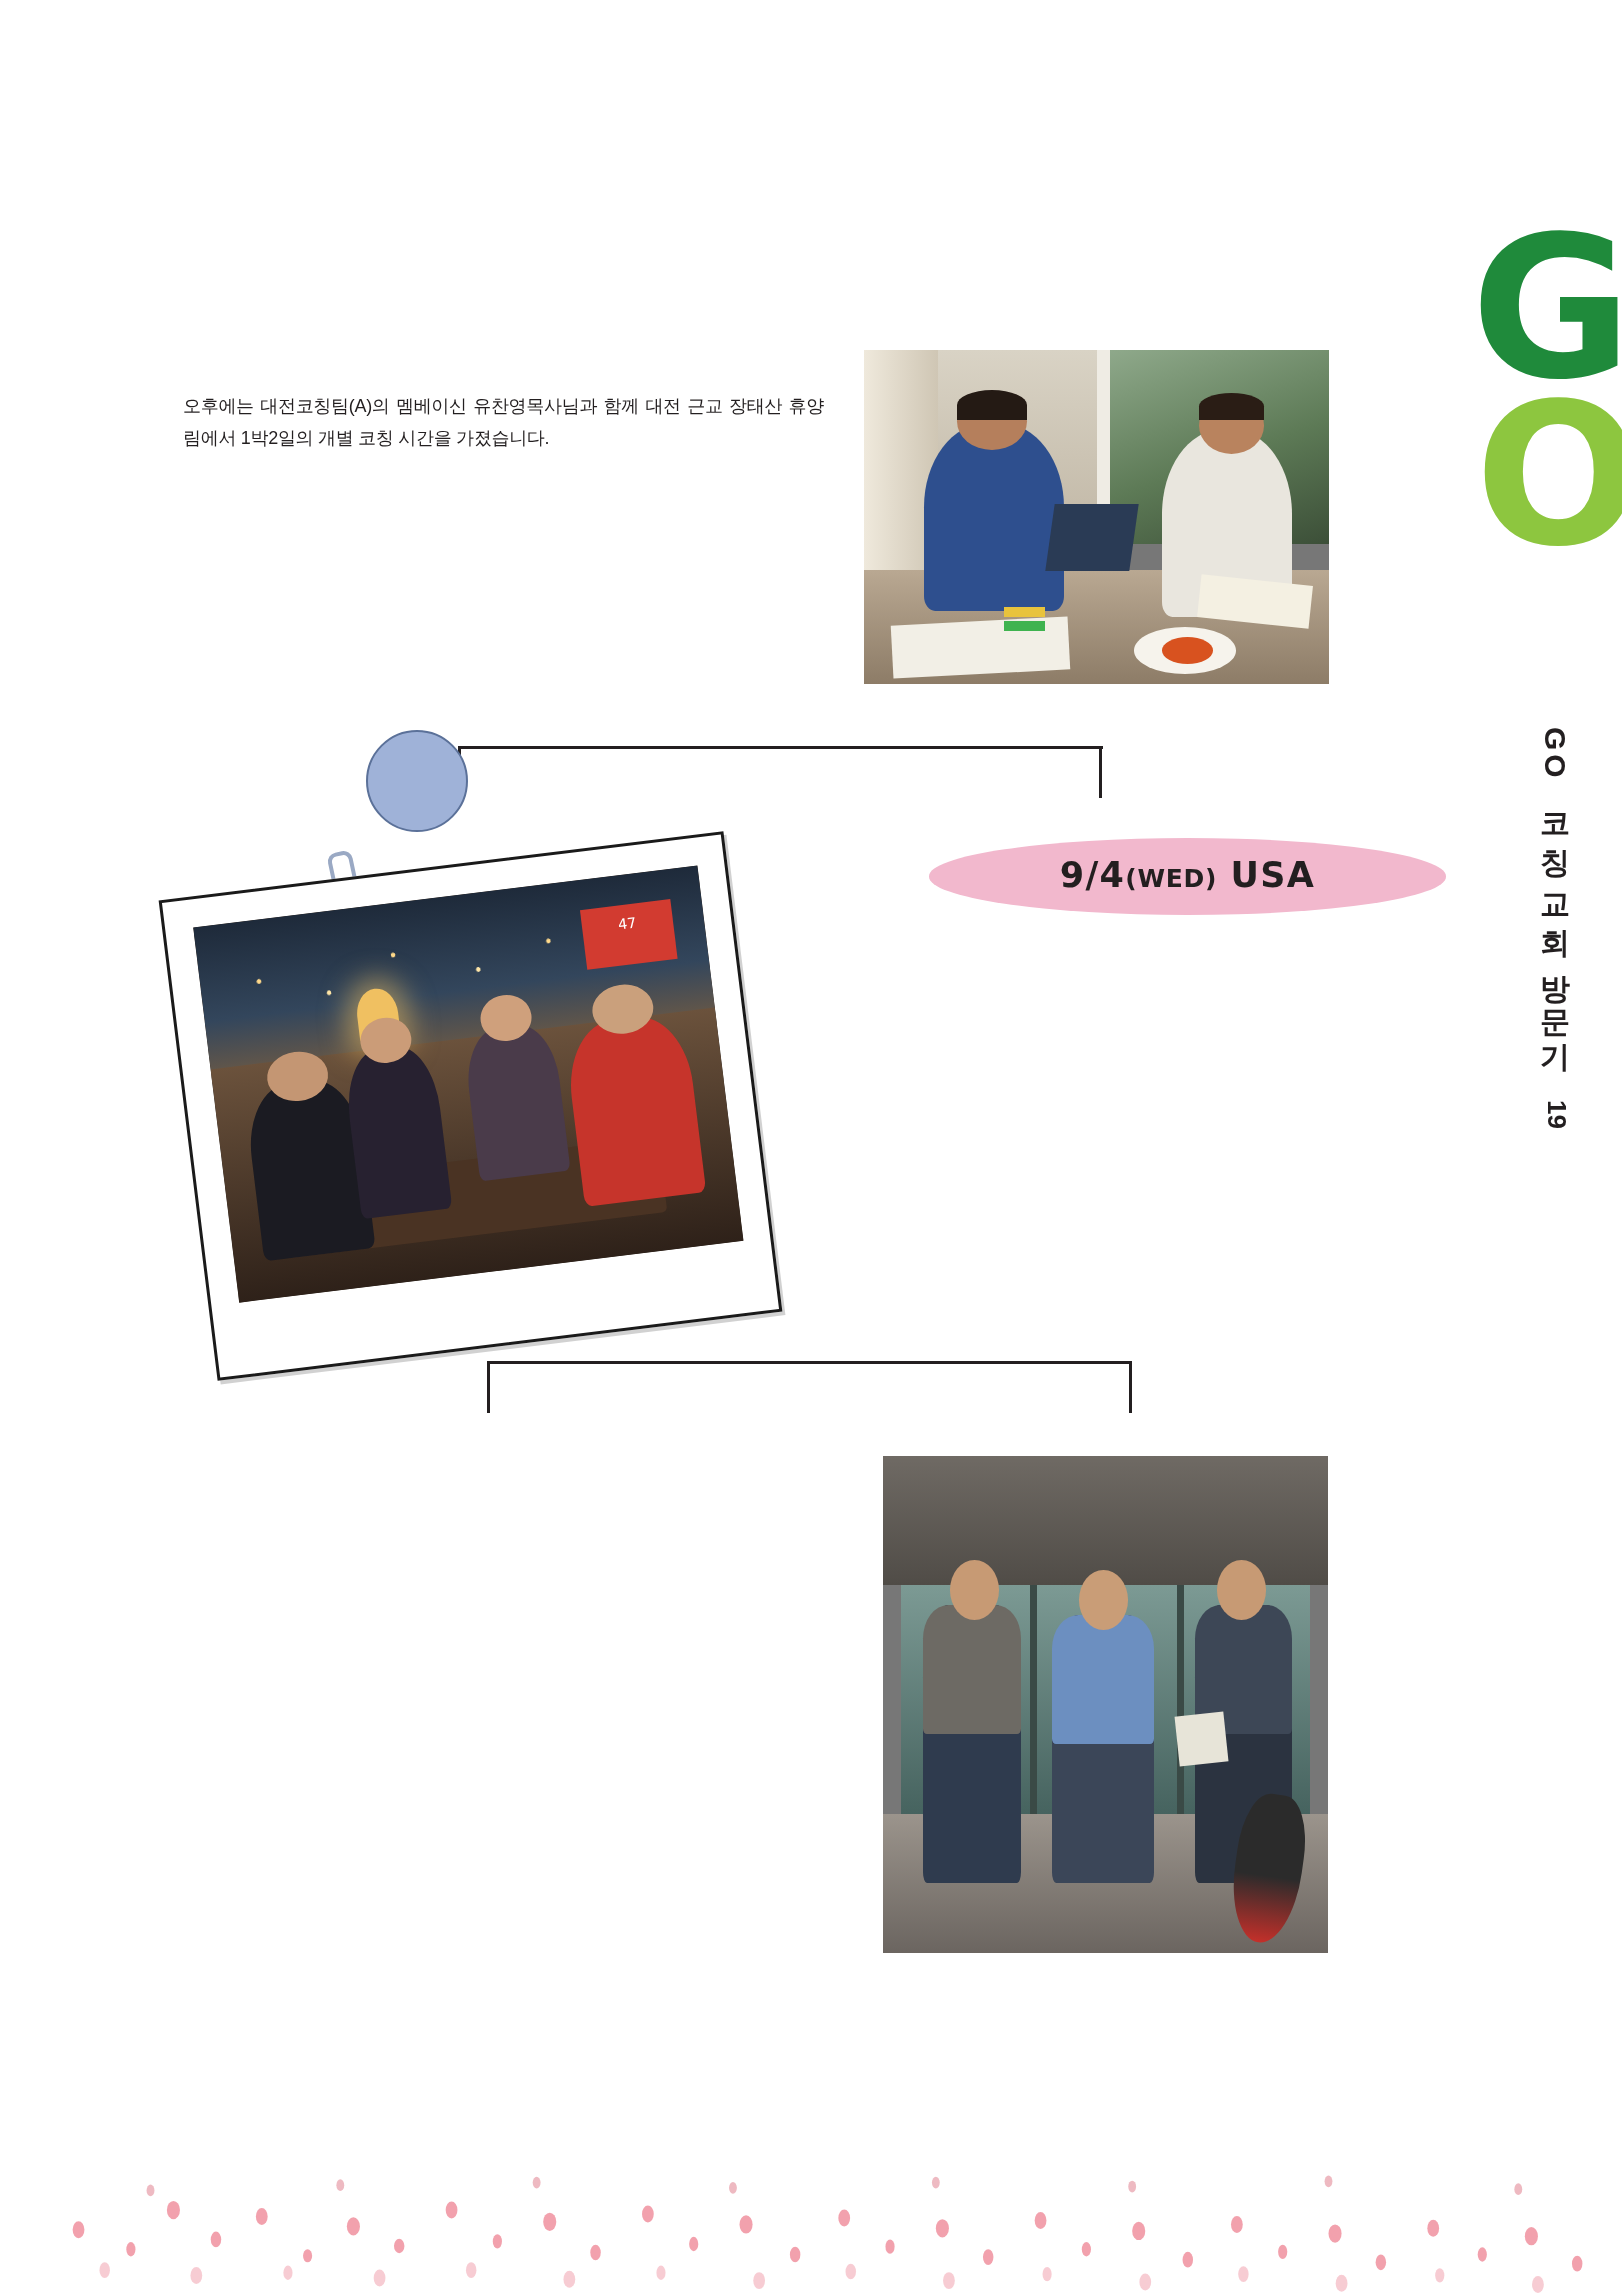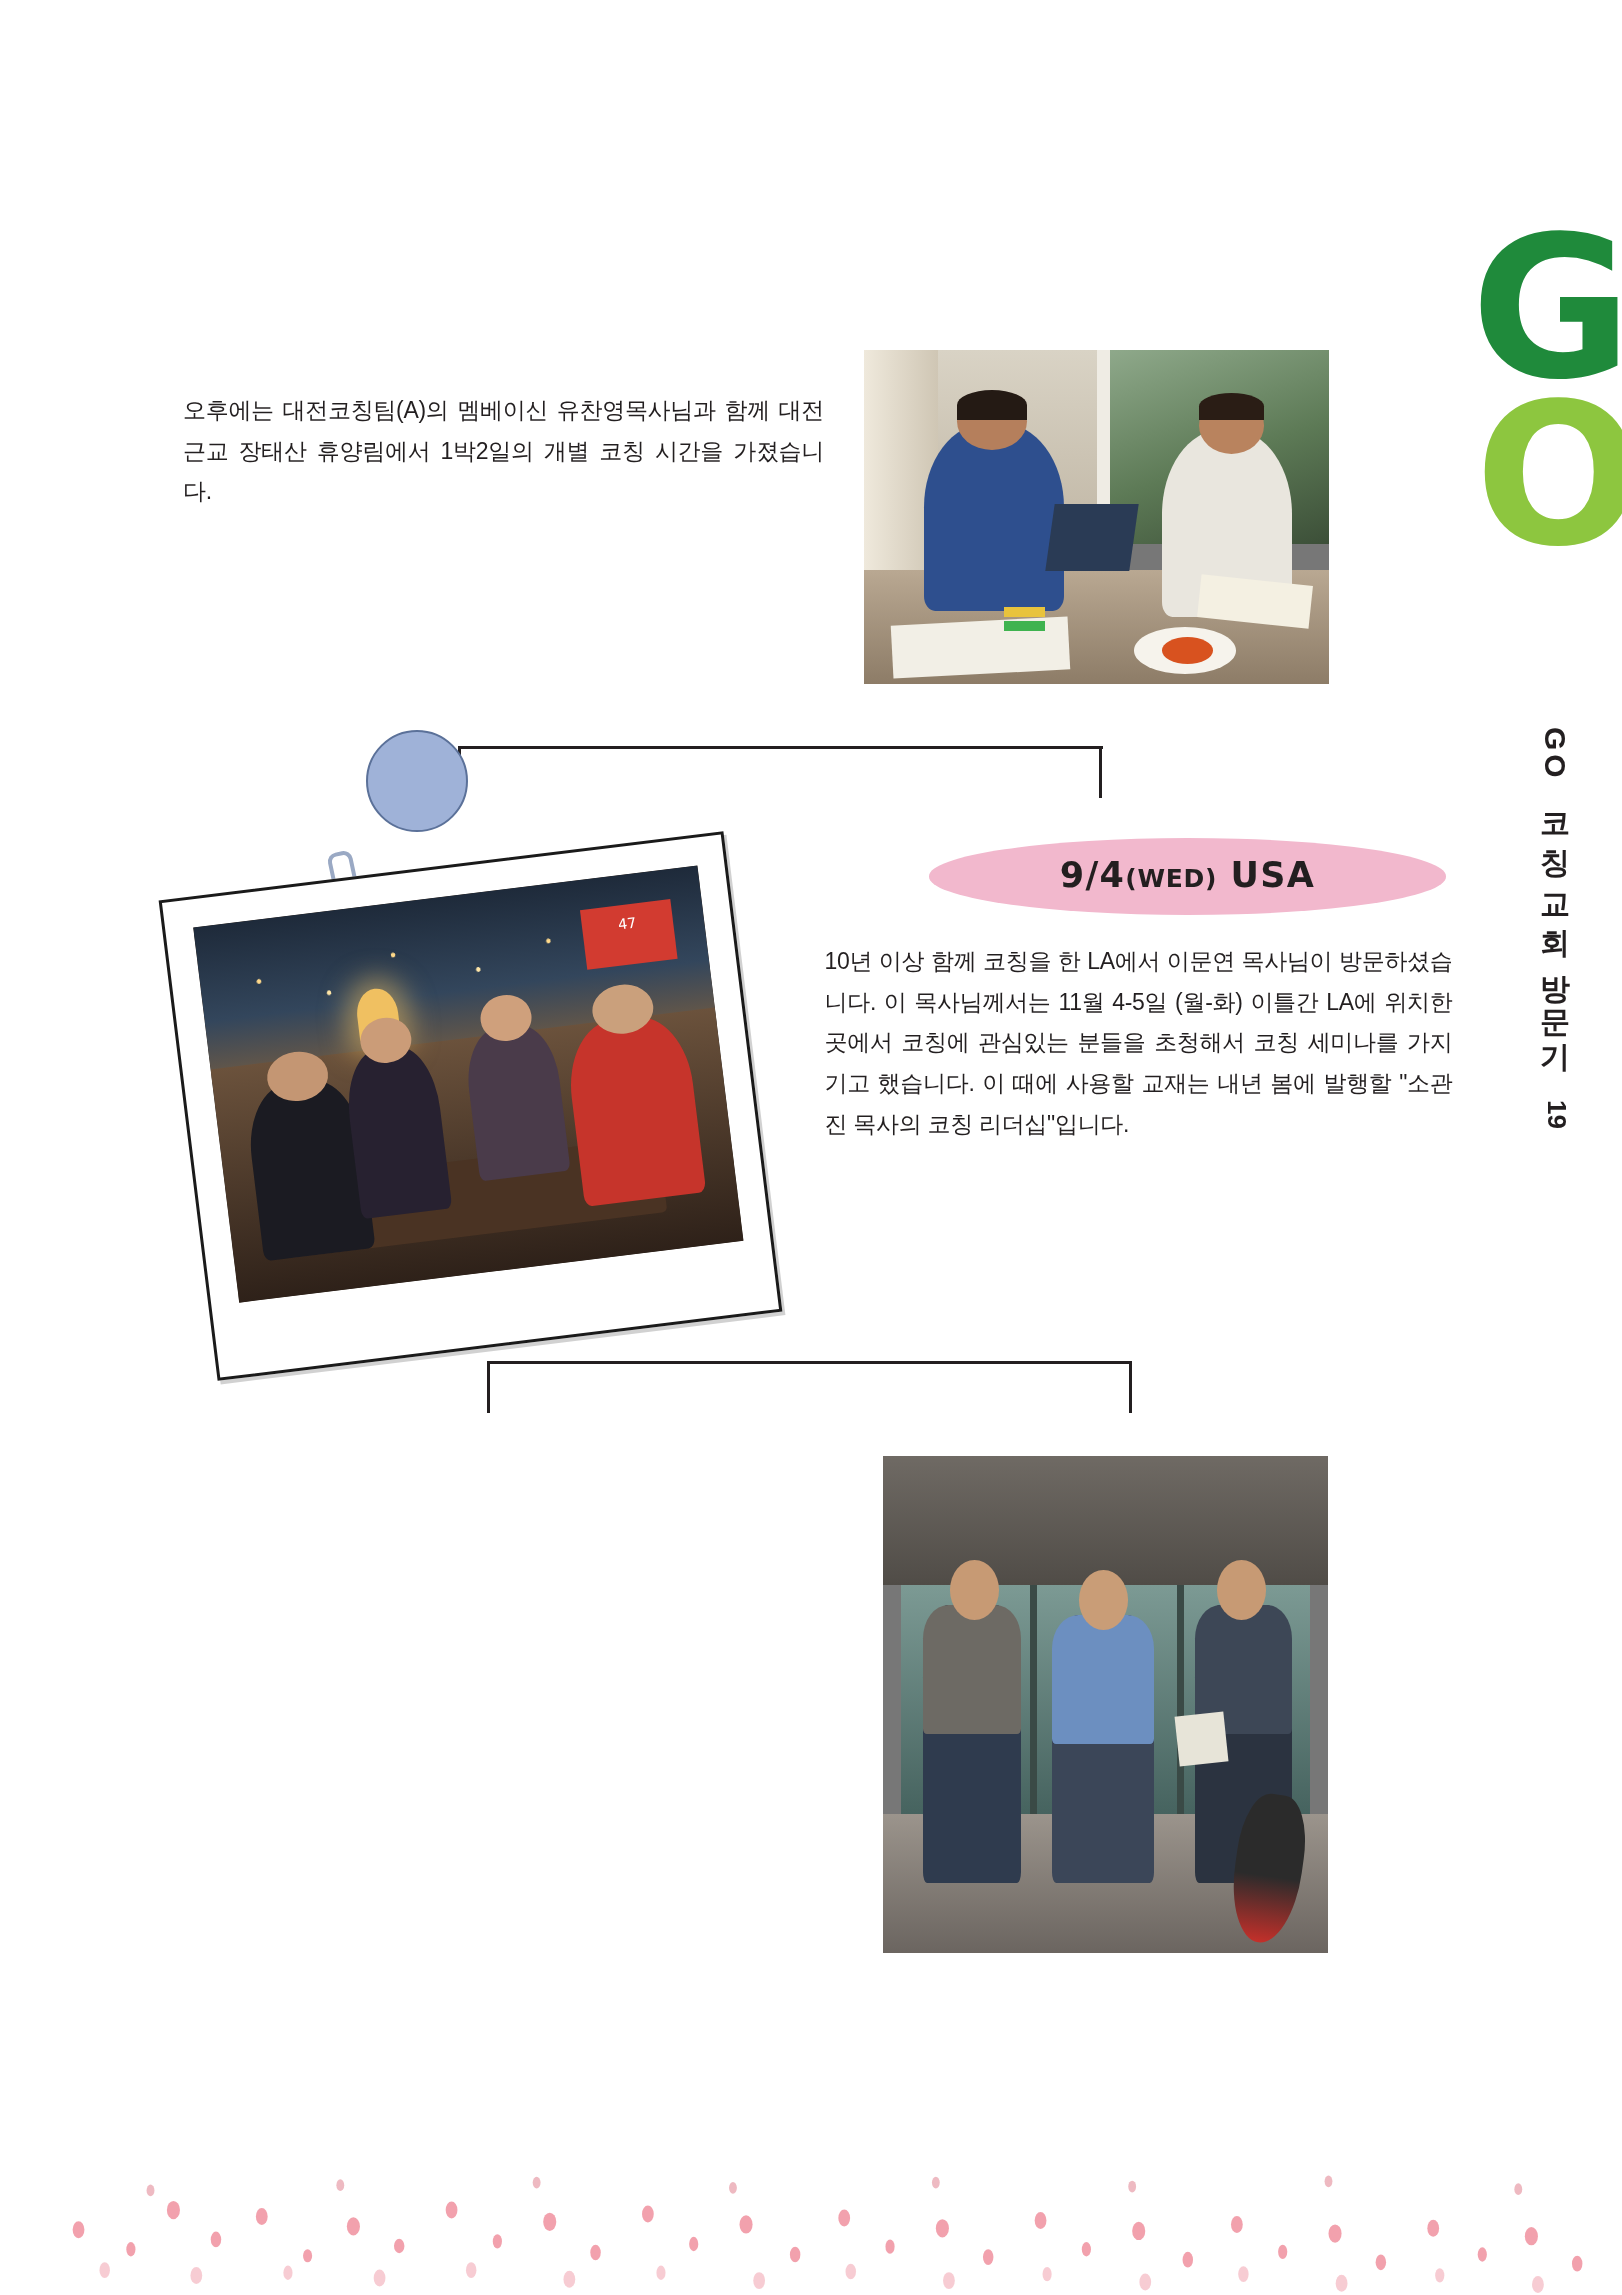--- a/index.html
+++ b/index.html
@@ -105,21 +105,21 @@
     display: block;
     text-align: center;
   }
   .headline-text .small {
     font-size: 25px;
     letter-spacing: 0.7px;
   }
 
   .body-text {
     font-family: "Liberation Sans", sans-serif;
-    font-size: 23px;
+    font-size: 18px;
     line-height: 1.78;
     color: #231f20;
     letter-spacing: -0.3px;
     text-align: justify;
   }
 
   
   .photo {
     position: absolute;
     overflow: hidden;
@@ -364,21 +364,20 @@
   </div>
 </div>
 
 <div class="section" style="left:818px; top:838px; width:739px;">
   <div class="headline-wrap" style="width:517px; margin-left:111px;">
     <div class="headline-bg"></div>
     <div class="headline-text">
       <span>9/4</span><span class="small">(WED)</span>&nbsp;<span>USA</span>
     </div>
   </div>
-  <div class="body-text" style="width:628px; margin-top:26px; margin-left:6.5px;">10년 이상 함께 코칭을 한 LA에서 이문연 목사님이 방문하셨습니다. 이 목사님께서는 11월 4-5일 (월-화) 이틀간 LA에 위치한 곳에서 코칭에 관심있는 분들을 초청해서 코칭 세미나를 가지기고 했습니다. 이 때에 사용할 교재는 내년 봄에 발행할 "소관진 목사의 코칭 리더십"입니다.</div>
 </div>
 
 <div class="connector" style="left:487px; top:1361px; width:645px; height:3.3px; border-width:3.3px 0 0 0;"></div>
 <div class="connector" style="left:487px; top:1361px; width:3.3px; height:52px; border-width:0 0 0 3.3px;"></div>
 <div class="connector" style="left:1129px; top:1361px; width:3.3px; height:52px; border-width:0 0 0 3.3px;"></div>
 
 <div class="section" style="left:183px; top:1518px; width:720px;">
 </div>
 
 <div class="photo p3" style="left:883px; top:1456px; width:445px; height:497px;">

